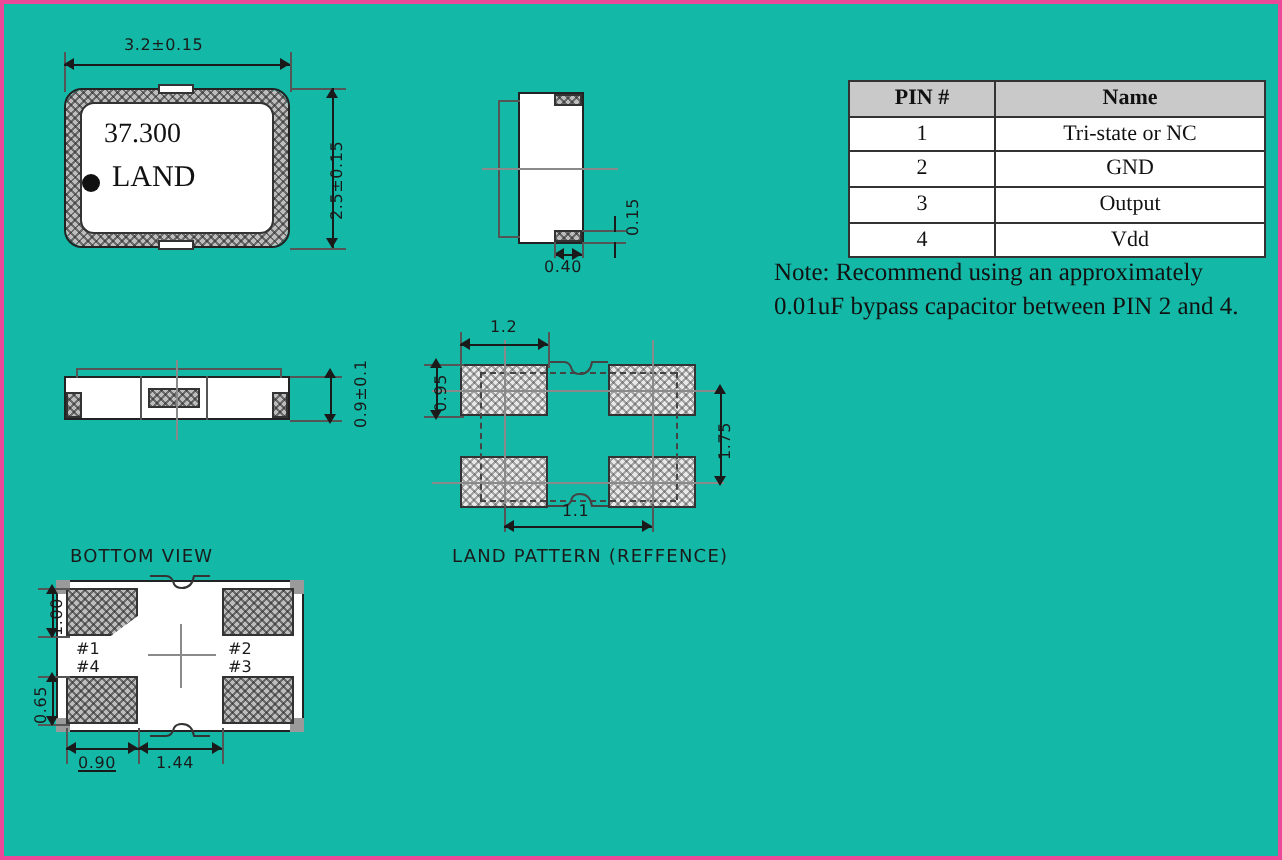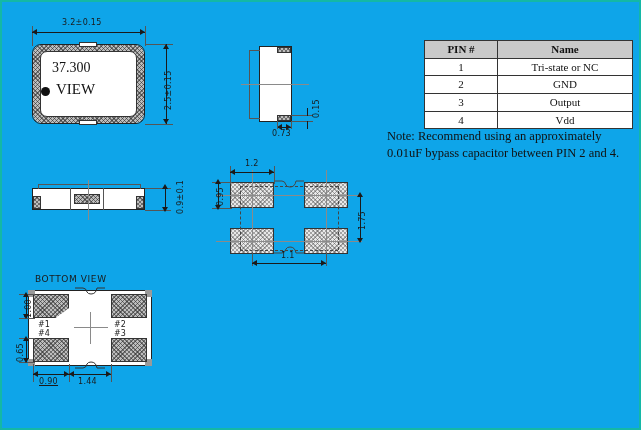--- a/index.html
+++ b/index.html
@@ -7,22 +7,22 @@
     padding: 0;
     background: #ffffff;
   }
   body {
     font-family: "Liberation Sans", sans-serif;
   }
   #canvas {
     position: relative;
     width: 641px;
     height: 430px;
-    background: #0ea5e9;
-    border: 2px solid #14b8a6;
+    background: #14b8a6;
+    border: 2px solid #ec4899;
     box-sizing: border-box;
     overflow: hidden;
   }
   .abs { position: absolute; }
 
   
   .hline { position: absolute; height: 0; border-top: 1px solid #1a1a1a; }
   .vline { position: absolute; width: 0; border-left: 1px solid #1a1a1a; }
   .hline-thin { position: absolute; height: 0; border-top: 1px solid #555; }
   .vline-thin { position: absolute; width: 0; border-left: 1px solid #555; }
@@ -221,21 +221,21 @@
   <div class="dimtxt" style="left:60px; top:16px;">3.2±0.15</div>
 
   <div id="body-top">
     <div class="ring hatch-dark"></div>
     <div class="cavity"></div>
   </div>
   <div class="notch-top" style="left:77px; top:40px;"></div>
   <div class="notch-bot" style="left:77px; top:118px;"></div>
   <div class="marking" id="mark-freq">37.300</div>
   <div id="mark-dot"></div>
-  <div class="marking" id="mark-code">VIEW</div>
+  <div class="marking" id="mark-code">LAND</div>
 
   <div class="hline-thin" style="left:143px; top:42px; width:28px;"></div>
   <div class="hline-thin" style="left:143px; top:122px; width:28px;"></div>
   <div class="vline" style="left:164px; top:42px; height:80px;"></div>
   <div class="ar-u" style="left:161px; top:42px;"></div>
   <div class="ar-d" style="left:161px; top:117px;"></div>
   <div class="dimtxt vert" style="left:162px; top:108px;">2.5±0.15</div>
 
   <div id="sv-body"></div>
   <div class="hatch-dark" style="position:absolute; left:275px; top:45px; width:14px; height:6px; border:1px solid #333; box-sizing:border-box;"></div>
@@ -249,21 +249,21 @@
   <div class="hline-thin" style="left:289px; top:119px; width:22px;"></div>
   <div class="vline" style="left:305px; top:106px; height:8px;"></div>
   <div class="vline" style="left:305px; top:119px; height:8px;"></div>
   <div class="dimtxt vert" style="left:310px; top:116px;">0.15</div>
 
   <div class="hline" style="left:275px; top:125px; width:14px;"></div>
   <div class="ar-l" style="left:275px; top:122px;"></div>
   <div class="ar-r" style="left:284px; top:122px;"></div>
   <div class="vline-thin" style="left:275px; top:119px; height:8px;"></div>
   <div class="vline-thin" style="left:289px; top:119px; height:8px;"></div>
-  <div class="dimtxt" style="left:270px; top:127px;">0.73</div>
+  <div class="dimtxt" style="left:270px; top:127px;">0.40</div>
 
   <div id="lp-body"></div>
   <div class="hatch-dark" style="position:absolute; left:31px; top:194px; width:8px; height:13px; border:1px solid #333; box-sizing:border-box;"></div>
   <div class="hatch-dark" style="position:absolute; left:134px; top:194px; width:8px; height:13px; border:1px solid #333; box-sizing:border-box;"></div>
   <div class="hatch-dark" style="position:absolute; left:72px; top:192px; width:26px; height:10px; border:1px solid #333; box-sizing:border-box;"></div>
   <div class="hline-thin" style="left:36px; top:182px; width:102px;"></div>
   <div class="vline-thin" style="left:36px; top:182px; height:5px;"></div>
   <div class="vline-thin" style="left:138px; top:182px; height:5px;"></div>
   <div class="vline-thin" style="left:68px; top:186px; height:22px;"></div>
   <div class="vline-thin" style="left:101px; top:186px; height:22px;"></div>
@@ -317,20 +317,21 @@
   <div class="ar-d" style="left:355px; top:236px;"></div>
   <div class="dimtxt vert" style="left:356px; top:228px;">1.75</div>
 
   <div class="vline-thin" style="left:250px; top:250px; height:14px;"></div>
   <div class="vline-thin" style="left:324px; top:250px; height:14px;"></div>
   <div class="hline" style="left:250px; top:261px; width:74px;"></div>
   <div class="ar-l" style="left:250px; top:258px;"></div>
   <div class="ar-r" style="left:319px; top:258px;"></div>
   <div class="dimtxt" style="left:279px; top:249px;">1.1</div>
 
+  <div class="caption" style="left:224px; top:272px;">LAND PATTERN (REFFENCE)</div>
 
   <div class="caption" style="left:33px; top:272px;">BOTTOM VIEW</div>
   <div id="bv-outline"></div>
 
   <div class="corner-nick" style="left:26px; top:288px;"></div>
   <div class="corner-nick" style="left:143px; top:288px;"></div>
   <div class="corner-nick" style="left:26px; top:357px;"></div>
   <div class="corner-nick" style="left:143px; top:357px;"></div>
 
   <svg class="abs" style="left:73px; top:284px; width:30px; height:9px;" viewBox="0 0 30 9">

